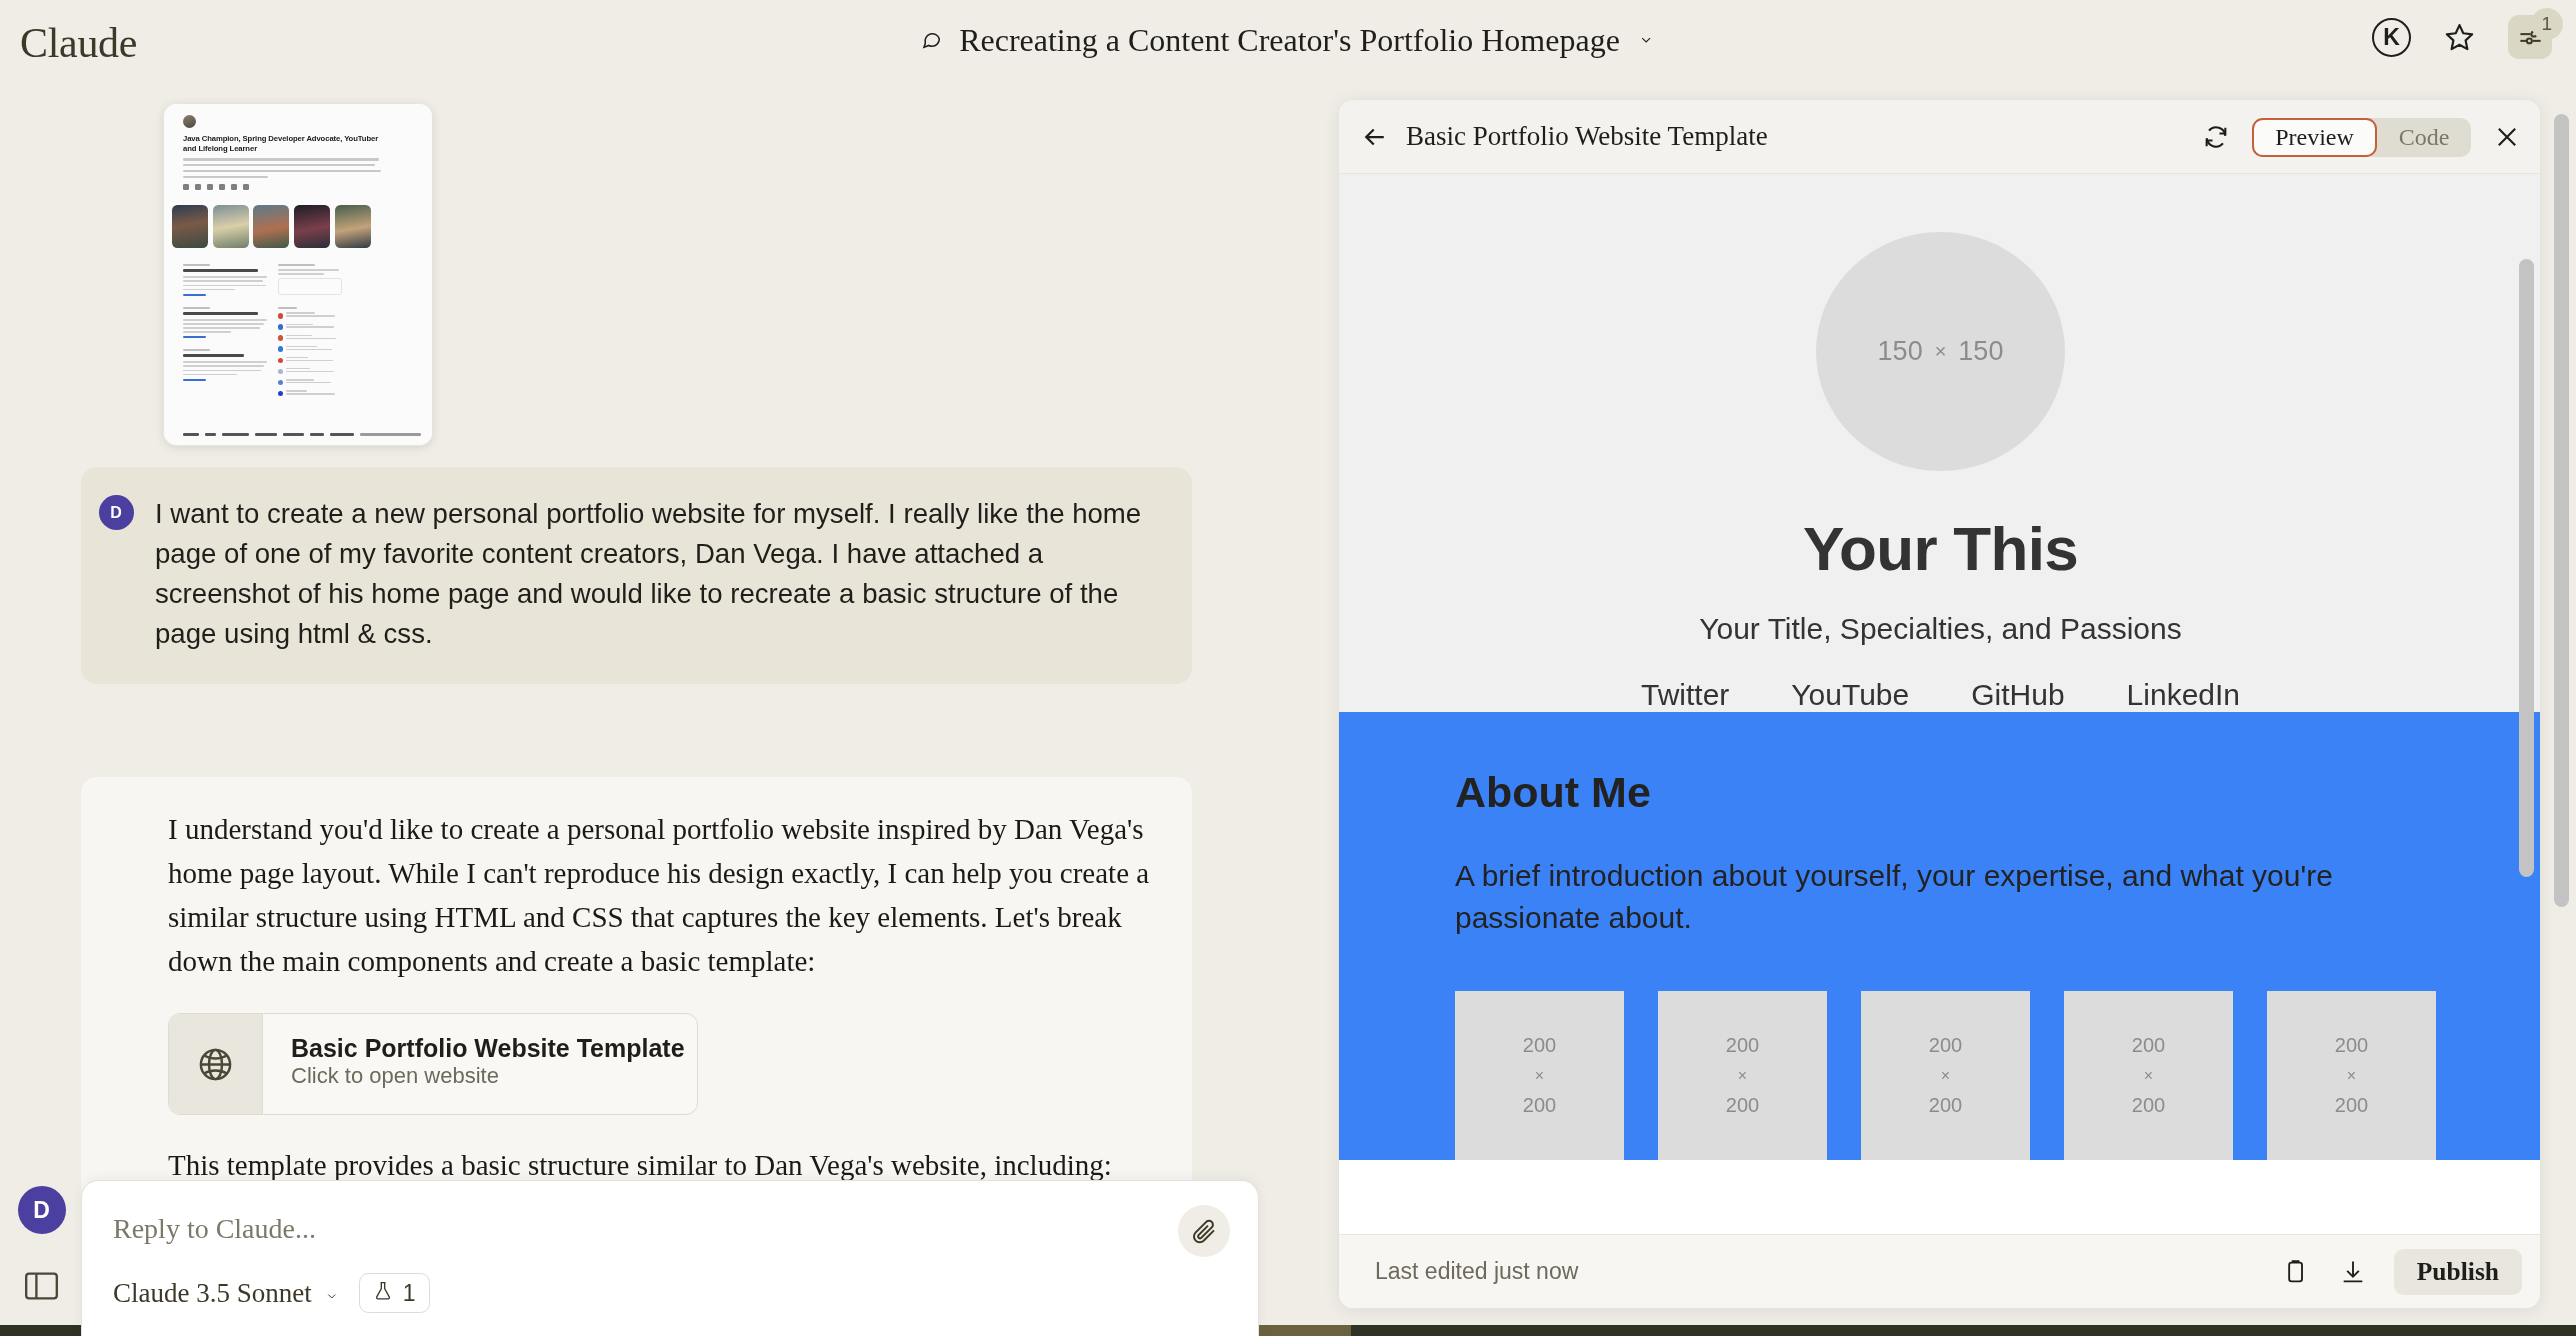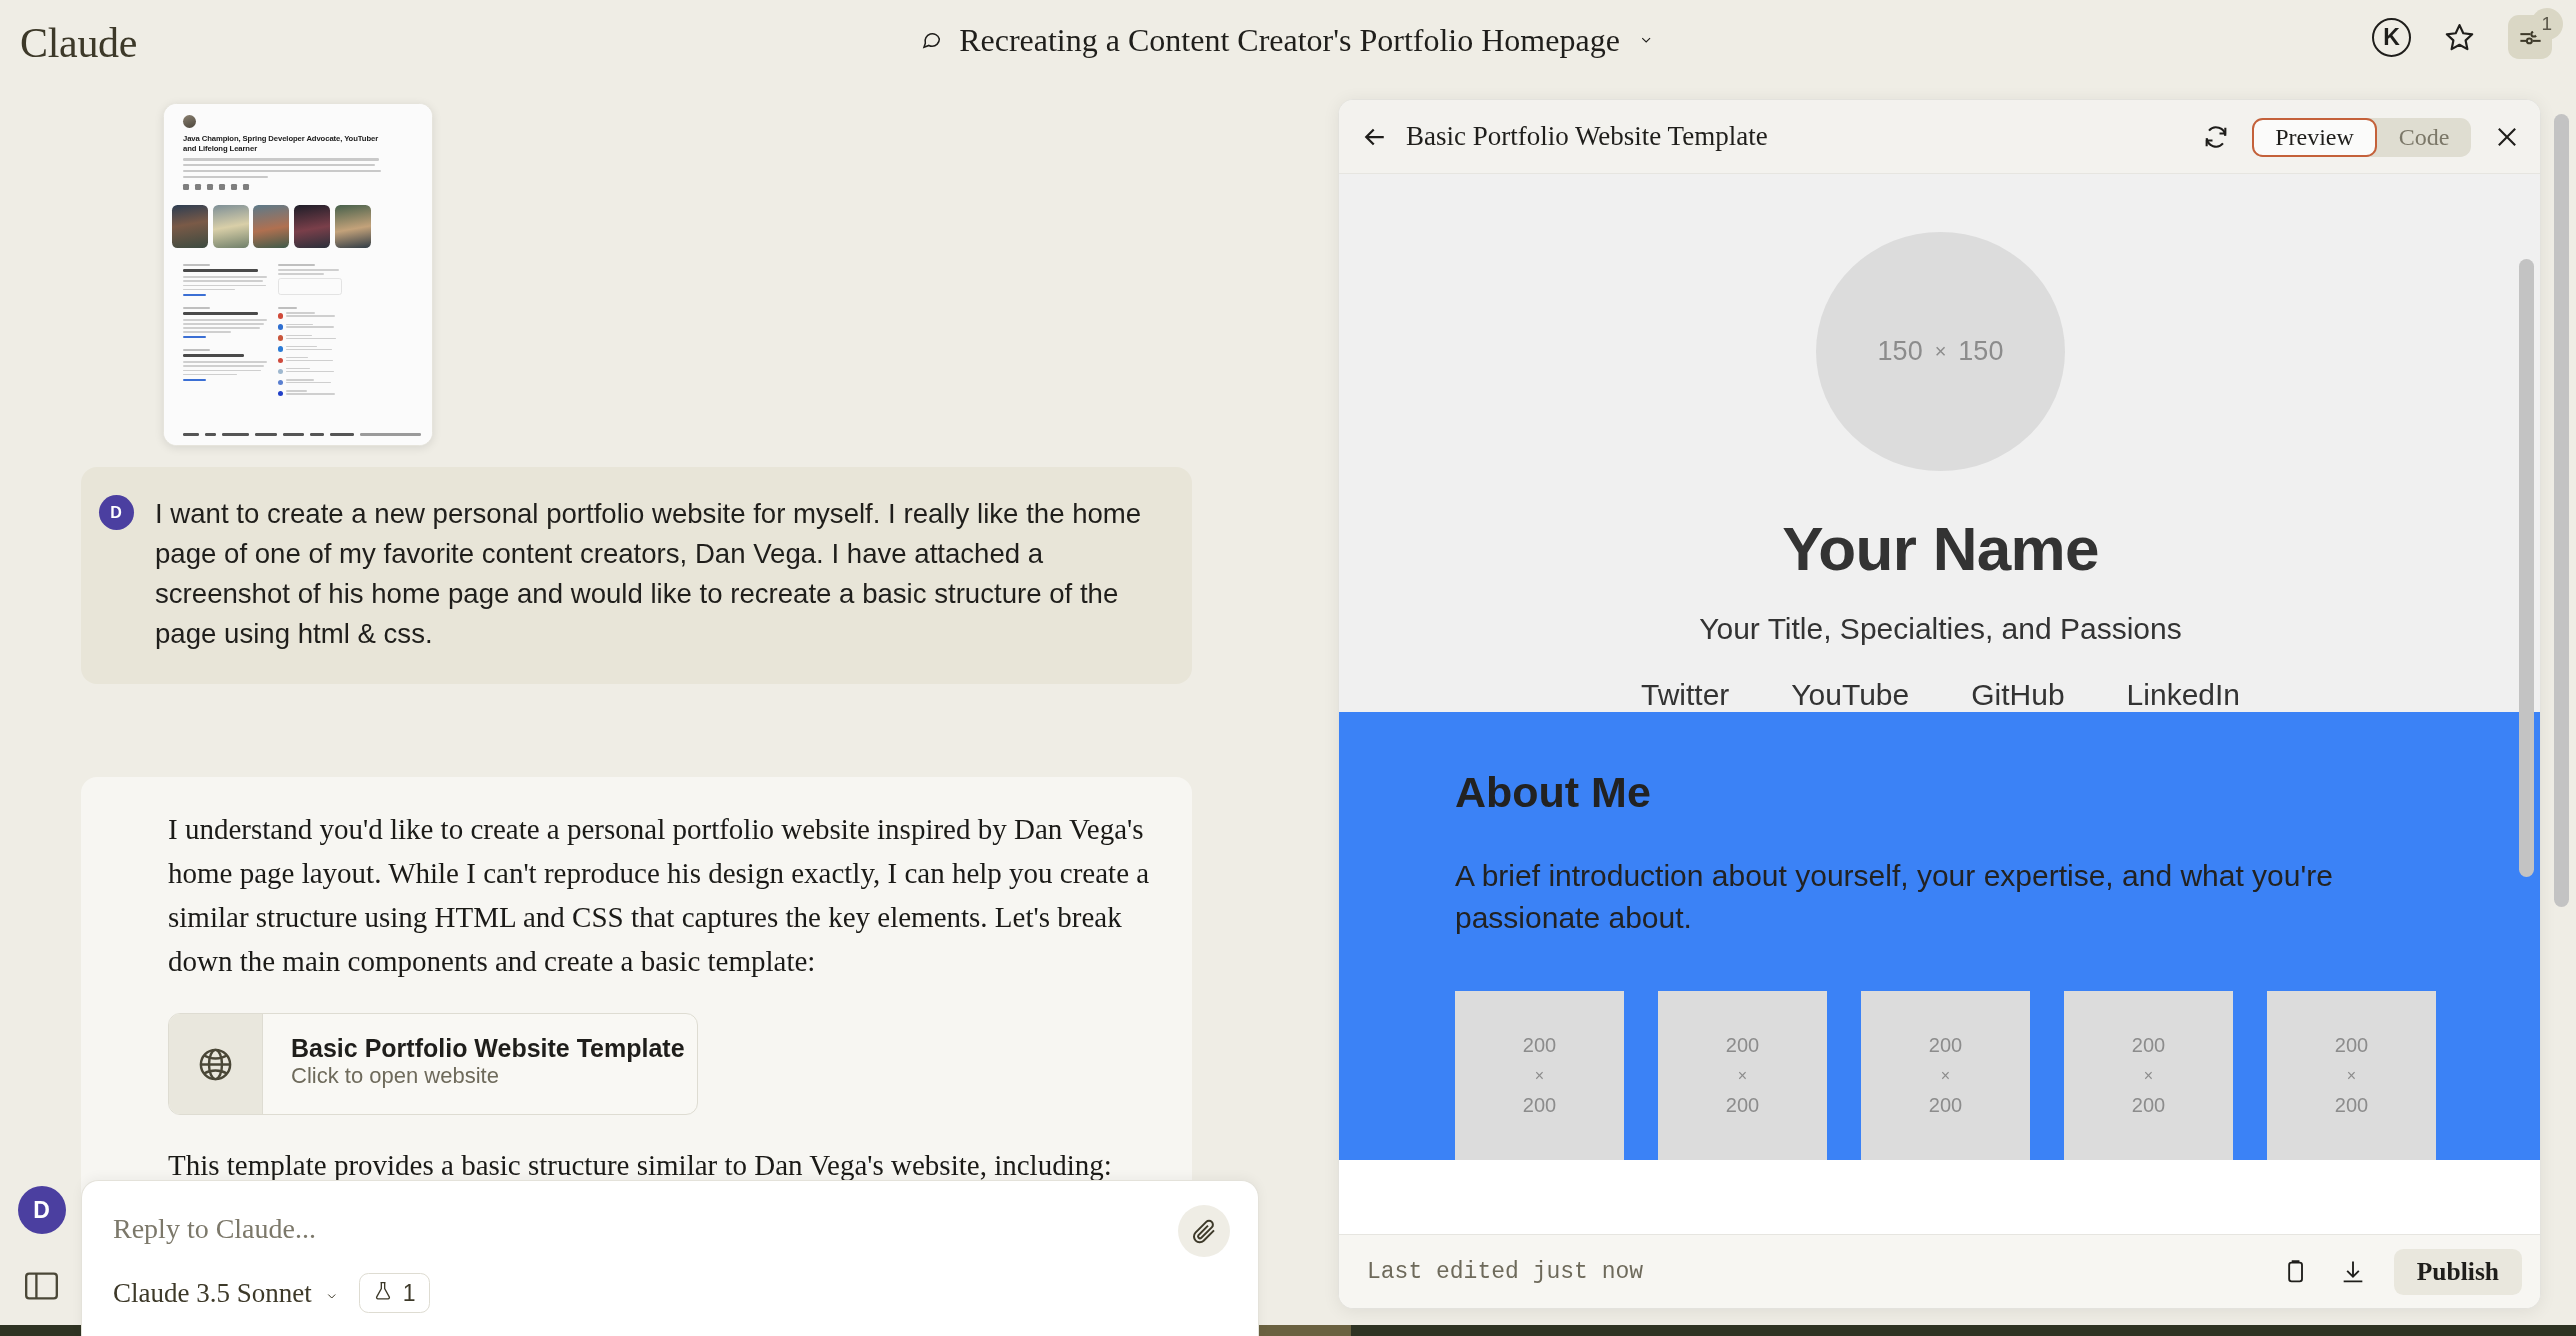--- a/index.html
+++ b/index.html
@@ -332,22 +332,22 @@
   }
 
   .ap-footer {
     position: absolute; bottom: 0; left: 0;
     width: 1203px; height: 74px;
     background: #F7F6F2;
     border-top: 0.7px solid #E6E5E0;
     display: flex; align-items: center;
   }
   .footer-note {
-    margin-left: 28px;
-    font-family: Liberation Mono, monospace;
+    margin-left: 36px;
+    font-family: Liberation Sans, sans-serif;
     font-size: 23px; color: #6E6A5B;
   }
   .footer-actions {
     position: absolute; right: 20px; top: 0; height: 74px;
     display: flex; align-items: center; gap: 23px;
   }
   .icon-btn { width: 35px; height: 35px; display:flex;align-items:center;justify-content:center;}
   .publish-btn {
     background: #E9E7DD; border-radius: 9.4px;
     padding: 0 23px; height: 46px;
@@ -643,21 +643,21 @@
       </div>
     </div>
 
     <div class="ap-body">
       <div class="hero">
         <div class="avatar-ph">
           <span>150</span>
           <span class="x">×</span>
           <span>150</span>
         </div>
-        <div class="hero-name">Your Name</div>
+        <div class="hero-name">Your This</div>
         <div class="hero-sub">Your Title, Specialties, and Passions</div>
         <div class="hero-links">
           <span>Twitter</span>
           <span>YouTube</span>
           <span>GitHub</span>
           <span>LinkedIn</span>
         </div>
       </div>
 
       <div class="about">

